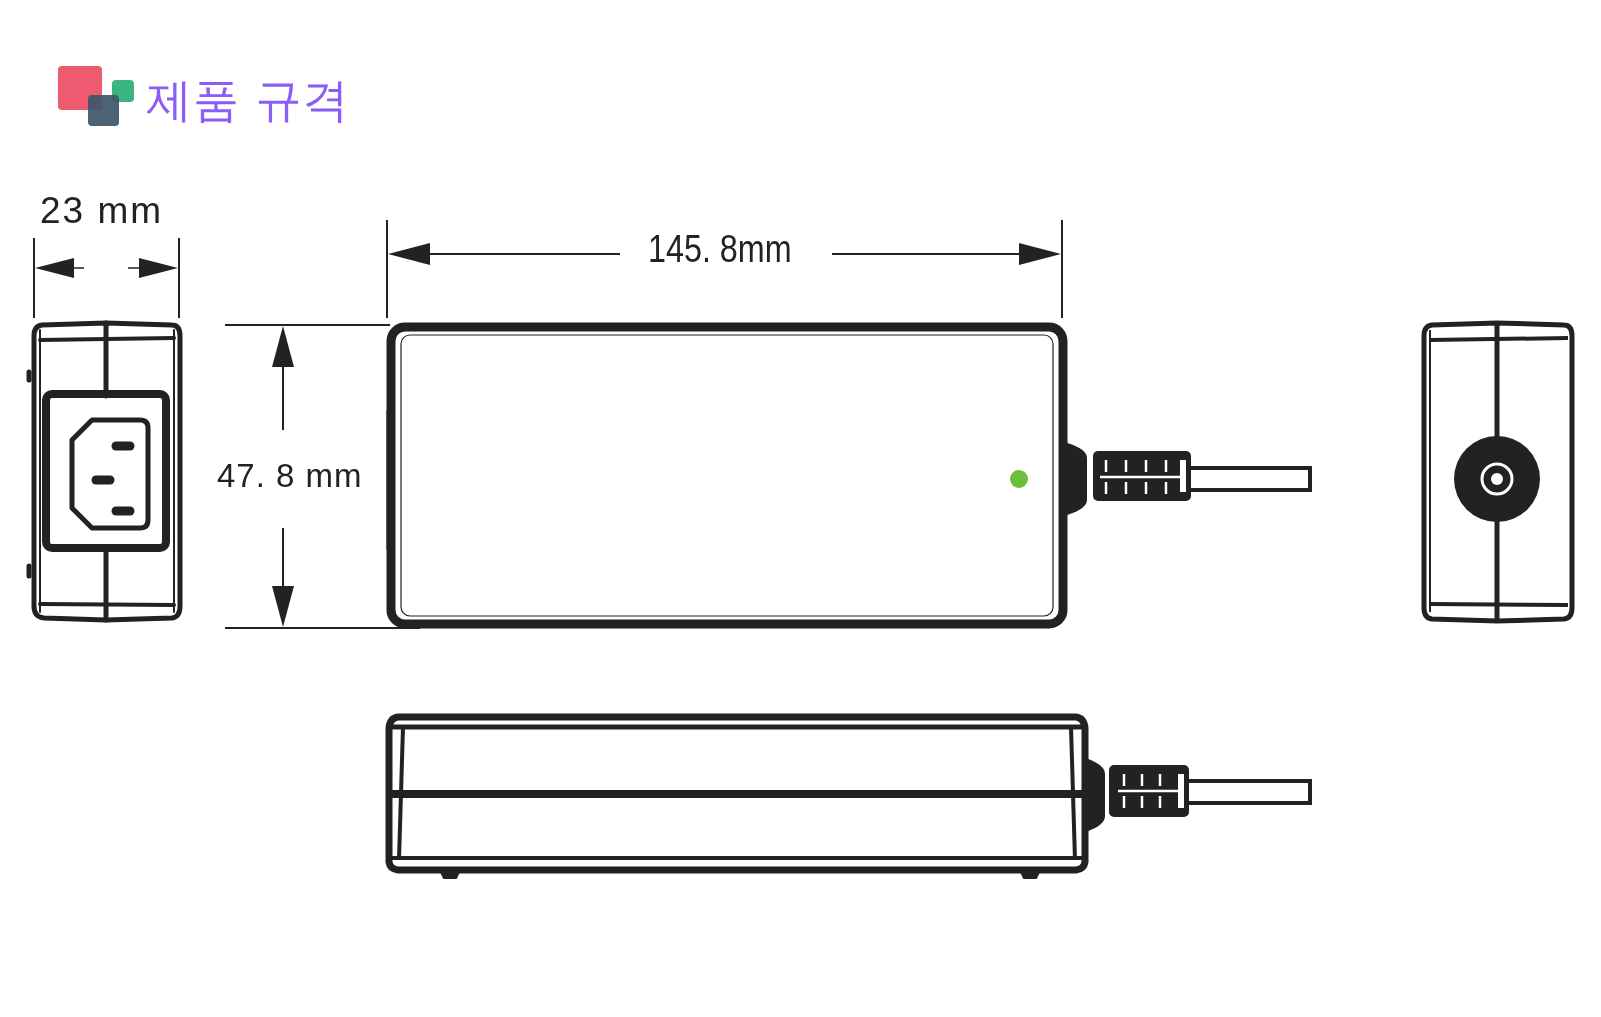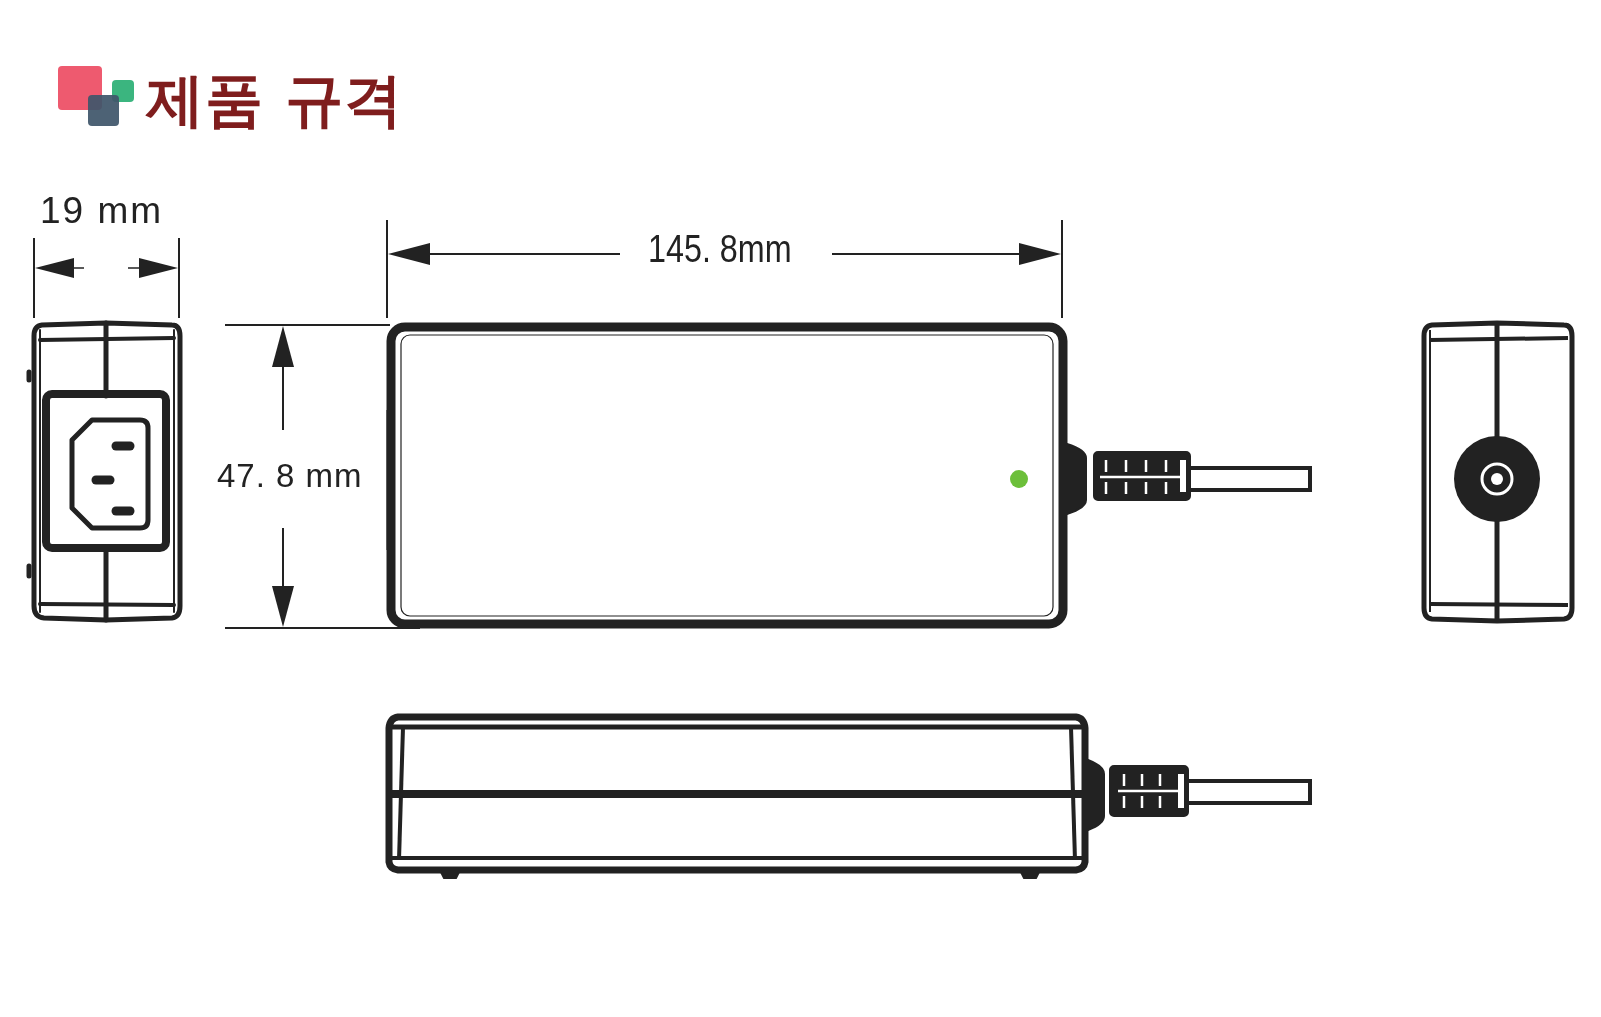--- a/index.html
+++ b/index.html
@@ -3,21 +3,21 @@
 <meta charset="utf-8">
 <style>
   html, body { margin:0; padding:0; background:#ffffff; }
   body { width:1601px; height:1017px; position:relative; overflow:hidden; font-family:"DejaVu Sans", sans-serif; }
   .header { position:absolute; left:58px; top:66px; height:64px; display:flex; align-items:center; }
   .logo { position:relative; width:80px; height:64px; }
   .logo .sq { position:absolute; border-radius:4px; }
   .logo .red { left:0; top:0; width:44px; height:44px; background:#ee5a6f; }
   .logo .green { left:54px; top:14px; width:22px; height:22px; background:#3bb57f; }
   .logo .slate { left:30px; top:29px; width:31px; height:31px; background:#3f566a; opacity:.93; }
-  .title { position:absolute; left:88px; top:6px; font-size:58px; font-weight:bold; color:#7f1d1d; letter-spacing:1px; line-height:56px; white-space:nowrap; }
+  .title { position:absolute; left:88px; top:6px; font-size:46px; font-weight:normal; color:#8b5cf6; letter-spacing:1px; line-height:56px; white-space:nowrap; }
   svg.drawing { position:absolute; left:0; top:0; }
   .dim-label { position:absolute; color:#222; white-space:nowrap; background:transparent; }
   .lbl-31 { left:40px; top:190px; font-family:"Liberation Sans", sans-serif; font-size:37px; letter-spacing:2px; }
   .lbl-145 { left:648px; top:228px; font-family:"Liberation Sans", sans-serif; font-size:38px; transform:scaleX(0.85); transform-origin:left top; }
   .lbl-64 { left:217px; top:457px; font-family:"Liberation Sans", sans-serif; font-size:33px; letter-spacing:1px; }
 </style>
 </head>
 <body>
 
 <div class="header">
@@ -137,15 +137,15 @@
         <line x1="1142" y1="796" x2="1142" y2="808"></line>
       <line x1="1160" y1="774" x2="1160" y2="786"></line>
         <line x1="1160" y1="796" x2="1160" y2="808"></line>
       <line x1="1118" y1="791" x2="1180" y2="791"></line>
     </g>
     <rect x="1178" y="774" width="6" height="34" fill="#fff" stroke="none"></rect>
     <path d="M1188,781 L1310,781 L1310,803 L1188,803" stroke-width="4"></path>
   </g>
 </svg>
 
-<div class="dim-label lbl-31">19 mm</div>
+<div class="dim-label lbl-31">23 mm</div>
 <div class="dim-label lbl-145">145. 8mm</div>
 <div class="dim-label lbl-64">47. 8 mm</div>
 
 </body></html>

